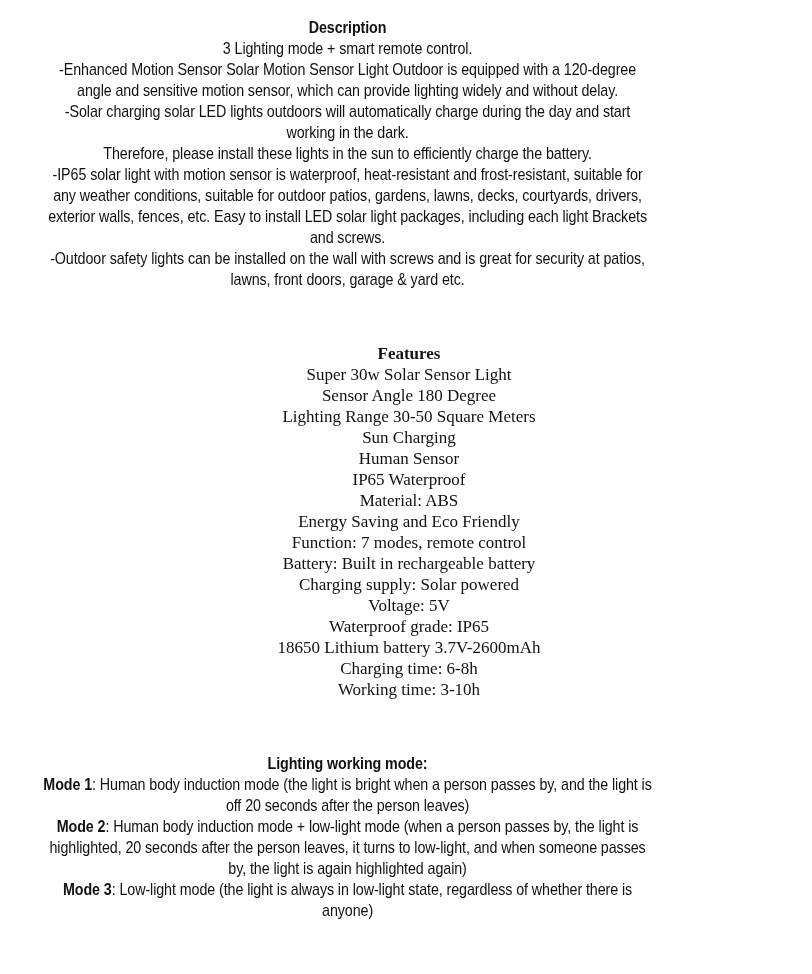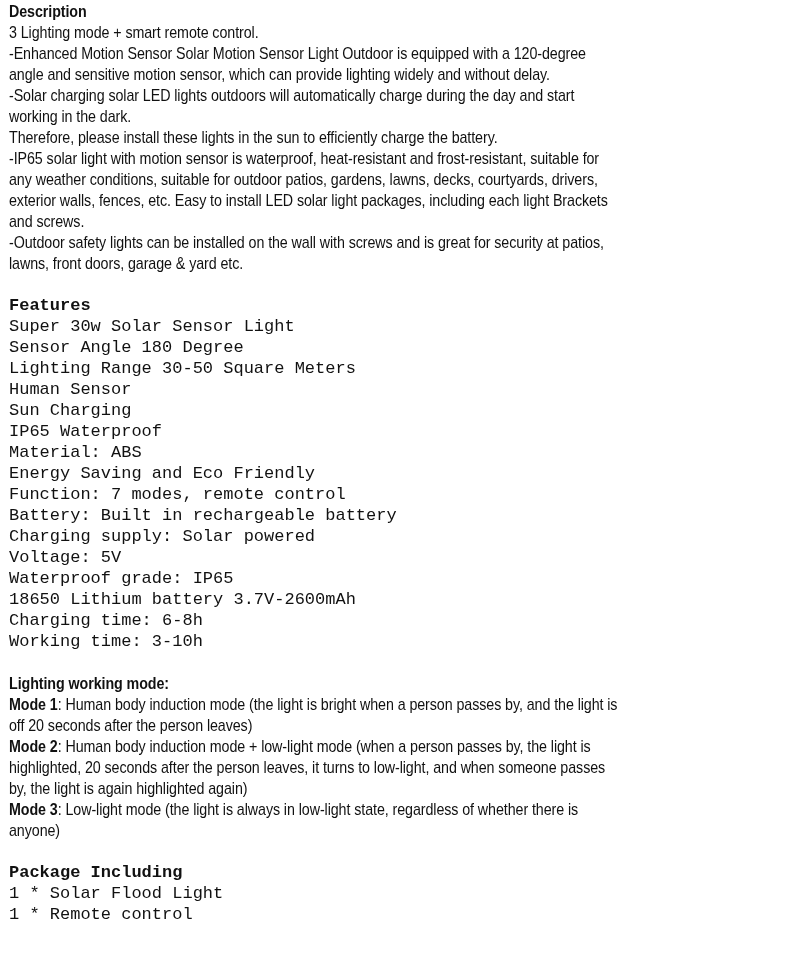--- a/index.html
+++ b/index.html
@@ -1,23 +1,23 @@
 <!DOCTYPE html>
 <html><head>
   <meta charset="utf-8">
   <style>
     html, body { margin: 0; padding: 0; background: #ffffff; }
     body { width: 812px; height: 974px; overflow: hidden; position: relative; color: #111111; }
     .page { position: absolute; left: 9px; top: 1px; width: 800px; }
     .line { font-size: 17px; line-height: 21px; white-space: nowrap; height: 21px; }
     .narrow .line { font-family: "Liberation Sans", sans-serif; transform-origin: 0 0; transform: scaleX(0.84); letter-spacing: -0.1px; }
-    .regular .line { font-family: Liberation Mono, monospace; font-size: 17px; }
+    .regular .line { font-family: Liberation Serif, serif; font-size: 17px; }
     .bold { font-weight: bold; }
     .blank { height: 21px; }
-    section { margin: 0; }
+    section { margin: 16px; text-align: center; }
   </style>
 </head>
 <body>
 
 <div class="page">
 
   <section class="narrow">
     <div class="line bold">Description</div>
     <div class="line">3 Lighting mode + smart remote control.</div>
     <div class="line">-Enhanced Motion Sensor Solar Motion Sensor Light Outdoor is equipped with a 120-degree</div>
@@ -33,22 +33,22 @@
     <div class="line">lawns, front doors, garage &amp; yard etc.</div>
   </section>
 
   <div class="blank"></div>
 
   <section class="regular">
     <div class="line bold">Features</div>
     <div class="line">Super 30w Solar Sensor Light</div>
     <div class="line">Sensor Angle 180 Degree</div>
     <div class="line">Lighting Range 30-50 Square Meters</div>
+    <div class="line">Sun Charging</div>
     <div class="line">Human Sensor</div>
-    <div class="line">Sun Charging</div>
     <div class="line">IP65 Waterproof</div>
     <div class="line">Material: ABS</div>
     <div class="line">Energy Saving and Eco Friendly</div>
     <div class="line">Function: 7 modes, remote control</div>
     <div class="line">Battery: Built in rechargeable battery</div>
     <div class="line">Charging supply: Solar powered</div>
     <div class="line">Voltage: 5V</div>
     <div class="line">Waterproof grade: IP65</div>
     <div class="line">18650 Lithium battery 3.7V-2600mAh</div>
     <div class="line">Charging time: 6-8h</div>

